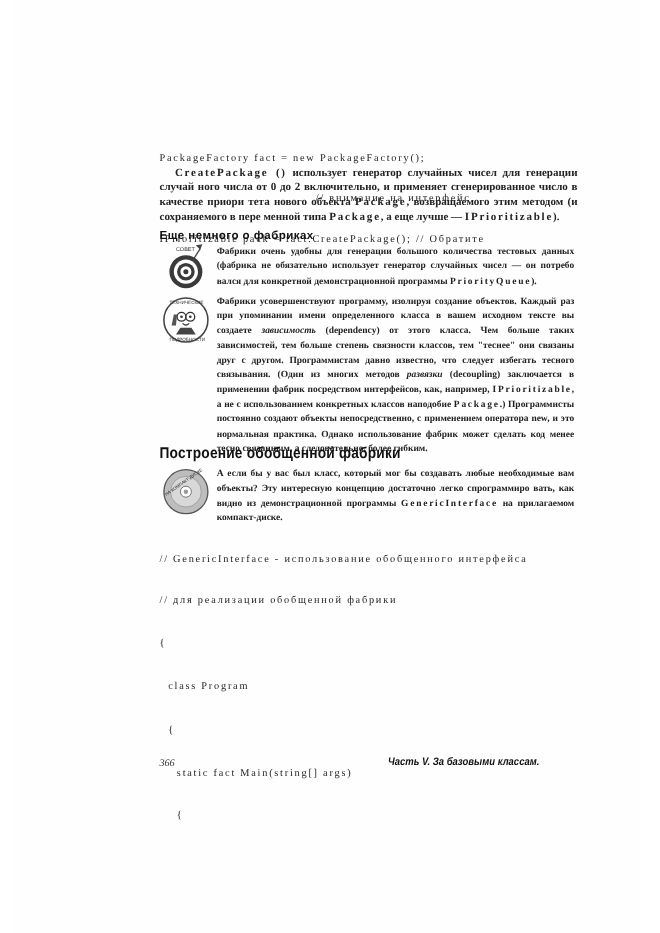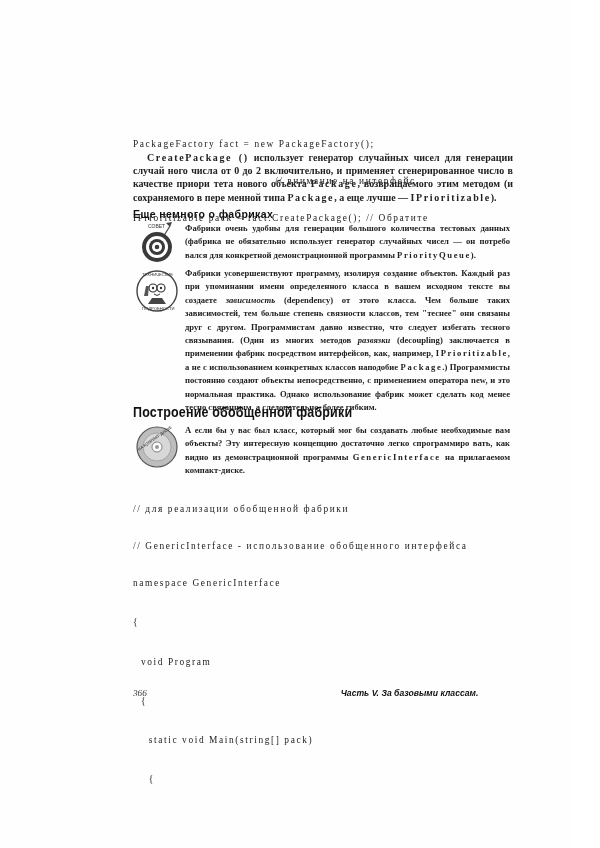--- a/index.html
+++ b/index.html
@@ -1,17 +1,17 @@
 <!DOCTYPE html>
 <html><head>
 <meta charset="utf-8">
 <style>
   html, body { margin: 0; padding: 0; background: #ffffff; }
   body { width: 600px; height: 848px; position: relative; overflow: hidden; color: #1e1e1e; }
-  .page { position: absolute; left: 0; top: 0; width: 570px; height: 848px; background: #fefefe; }
+  .page { position: absolute; left: 12px; top: 0; width: 570px; height: 848px; background: #fefefe; }
   .serif { font-family: "Liberation Serif", "DejaVu Serif", serif; }
   .sans { font-family: "Liberation Sans", "DejaVu Sans", sans-serif; }
   .code { font-family: "Liberation Serif", "DejaVu Serif", serif; letter-spacing: 1.6px; font-size: 9.4px; line-height: 12.4px; white-space: pre; color: #222; }
   .abs { position: absolute; }
   .para { font-size: 10px; line-height: 13.2px; text-align: justify; color: #222; font-weight: bold; }
   .para .mono { letter-spacing: 1.6px; }
   .heading1 { font-weight: bold; font-size: 10.5px; letter-spacing: 0.4px; color: #111; text-align: center; }
   .heading2 { font-weight: bold; font-size: 14.2px; letter-spacing: 0.2px; color: #111; transform: scaleX(0.88); transform-origin: left; }
   .note { font-size: 8.6px; line-height: 13.4px; text-align: justify; color: #222; font-weight: bold; }
   .note .mono { letter-spacing: 1.6px; font-weight: bold; }
@@ -84,27 +84,26 @@
       <path d="M8 18 A16 16 0 0 1 36 10" fill="none" stroke="#eee" stroke-width="0"></path>
       <text x="6" y="16" font-size="4" font-family="Liberation Sans, sans-serif" fill="#222" transform="rotate(-35 23 23)">НА КОМПАКТ-ДИСКЕ</text>
     </svg>
   </div>
 
   <div class="abs serif note" style="left:185px; top:424px; width:325px;">
     <span>А если бы у вас был класс, который мог бы создавать любые необходимые вам объекты? Эту интересную концепцию достаточно легко спрограммиро вать, как видно из демонстрационной программы </span><span class="mono">GenericInterface</span><span> на прилагаемом компакт-диске.</span>
   </div>
 
   <div class="abs code" style="left:133px; top:478px;">
+    <div>// GenericInterface - использование обобщенного интерфейса</div>
     <div>// для реализации обобщенной фабрики</div>
-    <div>// GenericInterface - использование обобщенного интерфейса</div>
-    <div>namespace GenericInterface</div>
     <div style="margin-top:2px;">{</div>
-    <div style="margin-top:2px;">  void Program</div>
+    <div style="margin-top:2px;">  class Program</div>
     <div style="margin-top:2px;">  {</div>
-    <div style="margin-top:2px;">    static void Main(string[] pack)</div>
+    <div style="margin-top:2px;">    static fact Main(string[] args)</div>
     <div style="margin-top:2px;">    {</div>
     
     
     
     
     
     
     
     
     

